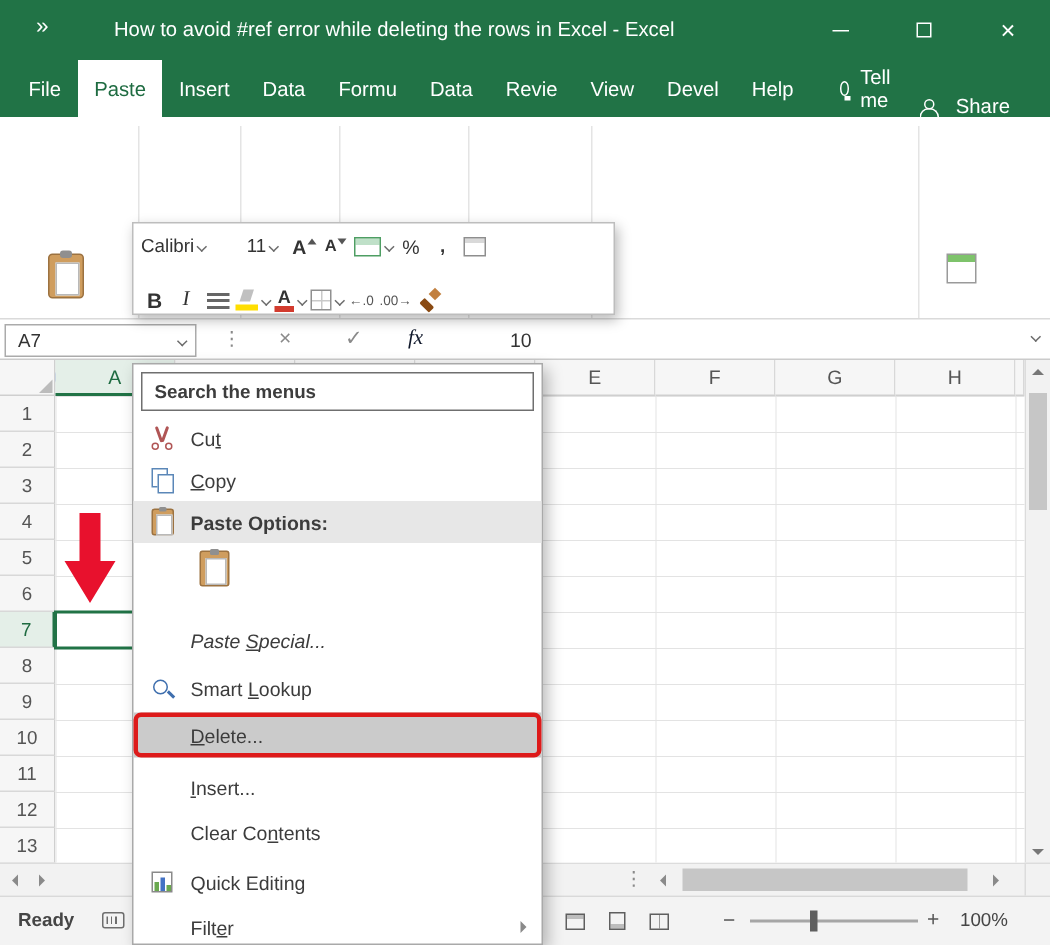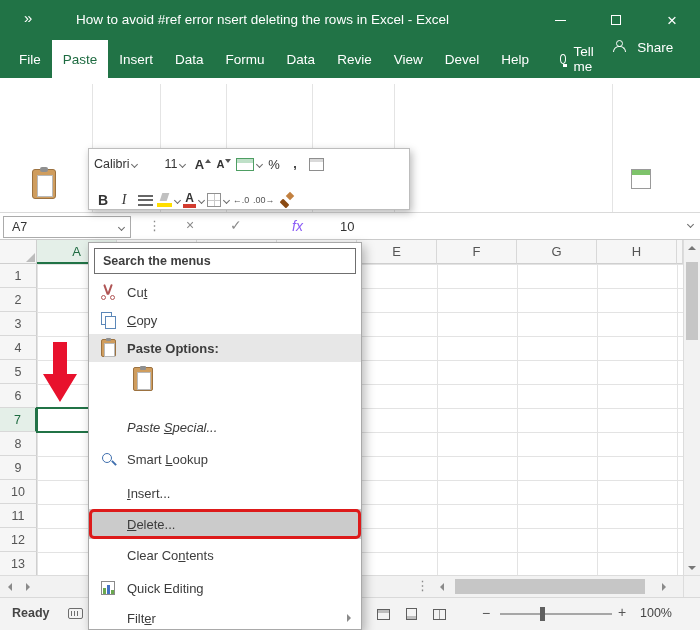--- a/index.html
+++ b/index.html
@@ -15,21 +15,21 @@
   .wc{width:56px;height:40px;display:flex;align-items:center;justify-content:center;color:#fff;}
   .min-glyph{display:block;width:11px;border-top:1.6px solid #fff;}
   .max-glyph{display:block;width:10px;height:10px;border:1.4px solid #fff;}
   .close-glyph{font-size:17px;line-height:1;}
 
   
   .tabs{position:absolute;left:0;top:40px;width:700px;height:38px;background:#217346;display:flex;align-items:stretch;color:#fff;font-size:13.5px;padding-left:8px;}
   .tab{padding:0 11px;display:flex;align-items:center;cursor:default;white-space:nowrap;}
   .tab.active{background:#ffffff;color:#1e6b41;}
   .tellme{display:flex;align-items:center;gap:7px;margin-left:12px;padding:0 8px;}
-  .share{display:flex;align-items:flex-start;gap:13px;margin-left:auto;margin-right:20px;padding:0 8px;}
+  .share{display:flex;align-items:flex-end;gap:13px;margin-left:auto;margin-right:20px;padding:0 8px;}
   .bulb{width:10px;height:10px;border:1.3px solid #fff;border-radius:50%;position:relative;display:inline-block;}
   .bulb::after{content:"";position:absolute;left:2px;bottom:-4px;width:4px;height:3px;background:#fff;}
   .person{width:11px;height:12px;position:relative;display:inline-block;}
   .person::before{content:"";position:absolute;left:3px;top:0;width:5px;height:5px;border:1.2px solid #fff;border-radius:50%;}
   .person::after{content:"";position:absolute;left:0;bottom:0;width:11px;height:5px;border:1.2px solid #fff;border-bottom:none;border-radius:6px 6px 0 0;}
 
   
   .ribbon{position:absolute;left:0;top:78px;width:700px;height:134px;background:#fff;}
   .gsep{position:absolute;top:6px;width:1px;height:128px;background:#e4e4e4;}
   .bigbtn{position:absolute;display:flex;align-items:center;justify-content:center;cursor:default;}
@@ -82,21 +82,21 @@
   .brush::after{content:"";position:absolute;left:0;bottom:1px;width:9px;height:5px;background:#8a4a12;border-radius:1px;transform:rotate(45deg);}
 
   
   .fbar{position:absolute;left:0;top:212px;width:700px;height:28px;background:#fff;border-top:1px solid #dadada;border-bottom:1px solid #cbcbcb;}
   .namebox{position:absolute;left:3px;top:3px;width:128px;height:22px;border:1px solid #ababab;display:flex;align-items:center;font-size:12.5px;color:#333;padding-left:8px;}
   .nb-caret{position:absolute;right:6px;top:8px;}
   .fb-dots{position:absolute;left:148px;top:5px;color:#8a8a8a;font-size:13px;}
   .fb-x,.fb-ck{position:absolute;top:5px;color:#8a8a8a;font-size:14px;line-height:1;}
   .fb-x{left:186px;}
   .fb-ck{left:230px;}
-  .fb-fx{position:absolute;left:272px;top:5px;font-family:Liberation Sans, sans-serif;font-style:italic;font-size:14px;color:#8b5cf6;margin-left:20px;}
+  .fb-fx{position:absolute;left:272px;top:5px;font-family:Liberation Serif, serif;font-style:italic;font-size:14px;color:#0f172a;}
   .fb-val{position:absolute;left:340px;top:6px;font-size:13px;color:#333;}
   .fb-exp{position:absolute;right:7px;top:9px;}
 
   
   .corner{position:absolute;left:0;top:240px;width:37px;height:24px;background:#f6f6f6;border-right:1px solid #cfcfcf;border-bottom:1px solid #cfcfcf;}
   .corner::after{content:"";position:absolute;right:1px;bottom:1px;border-left:9px solid transparent;border-bottom:9px solid #bcbcbc;}
   .colheaders{position:absolute;left:37px;top:240px;height:24px;display:flex;}
   .colh{width:80px;height:24px;border-right:1px solid #d8d8d8;border-bottom:1px solid #cfcfcf;background:#f6f6f6;display:flex;align-items:center;justify-content:center;font-size:13px;color:#555;}
   .colh.active{background:#e4efe8;border-bottom:2px solid #217346;color:#1e6b41;}
   .colh.fill{width:6px;}
@@ -178,21 +178,21 @@
   .icon-qa{width:14px;height:14px;border:1px solid #8a8a8a;background-image:linear-gradient(#6aa84f,#6aa84f),linear-gradient(#4472c4,#4472c4),linear-gradient(#6aa84f,#6aa84f);background-size:3px 6px,3px 9px,3px 4px;background-position:1px 100%,5px 100%,9px 100%;background-repeat:no-repeat;}
   .submenu-arrow{margin-left:auto;}
 </style>
 </head>
 <body>
 
 <div class="screen">
 
   <div class="titlebar">
     <span class="qat">»</span>
-    <span class="title">How to avoid #ref error nsert deleting the rows in Excel - Excel</span>
+    <span class="title">How to avoid #ref error while deleting the rows in Excel - Excel</span>
     <div class="win-controls">
       <div class="wc">
           <span class="min-glyph"></span>
         </div>
       <div class="wc">
           <span class="max-glyph"></span>
         </div>
       <div class="wc">
           <span class="close-glyph">×</span>
         </div>
@@ -451,29 +451,29 @@
       <span class="mi-label"><span>Paste </span><span class="mn">S</span><span>pecial...</span></span>
     </div>
 
     <div class="mi mt4">
       <span class="mi-icon">
           <span class="icon-lookup"></span>
         </span>
       <span class="mi-label"><span>Smart </span><span class="mn">L</span><span>ookup</span></span>
     </div>
 
-    <div class="mi mt6">
-      <span class="mi-icon"></span>
-      <span class="mi-label"><span></span><span class="mn">I</span><span>nsert...</span></span>
-    </div>
-
     <div class="mi delete mt2">
       <span class="mi-icon"></span>
       <span class="mi-label"><span></span><span class="mn">D</span><span>elete...</span></span>
       <span class="annot-box"></span>
+    </div>
+
+    <div class="mi mt6">
+      <span class="mi-icon"></span>
+      <span class="mi-label"><span></span><span class="mn">I</span><span>nsert...</span></span>
     </div>
 
     <div class="mi mt2">
       <span class="mi-icon"></span>
       <span class="mi-label"><span>Clear Co</span><span class="mn">n</span><span>tents</span></span>
     </div>
 
     <div class="mi mt5">
       <span class="mi-icon">
           <span class="icon-qa"></span>

